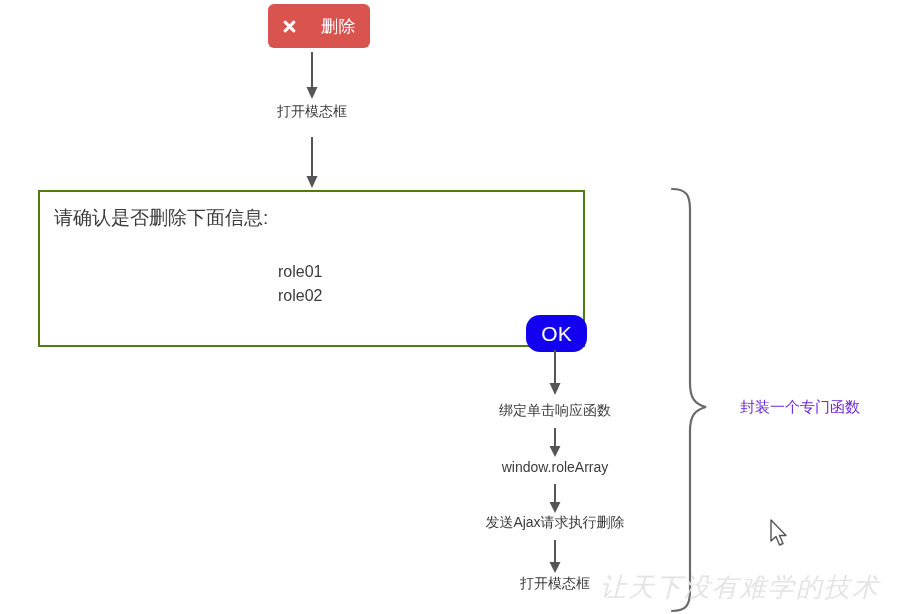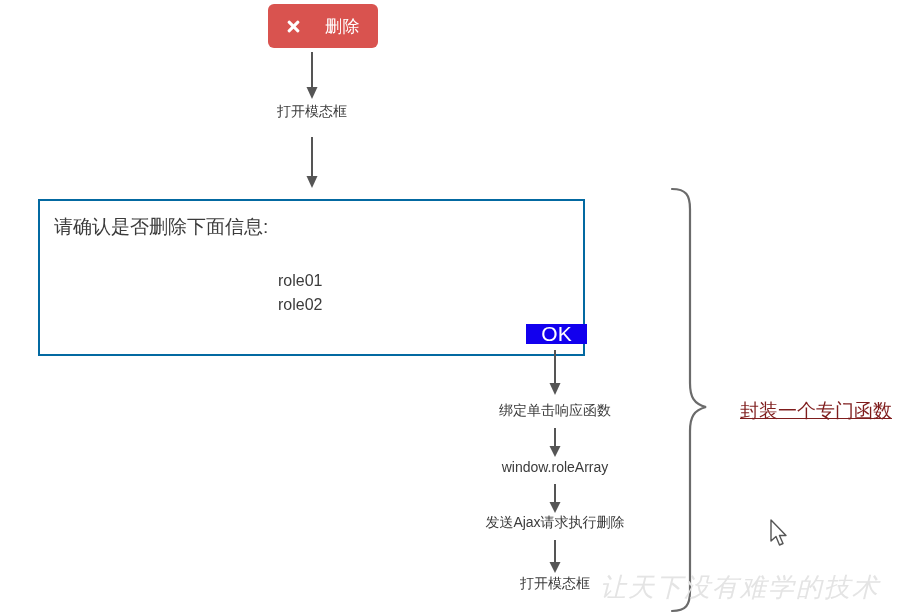--- a/index.html
+++ b/index.html
@@ -16,21 +16,21 @@
     height: 614px;
     background: #ffffff;
     overflow: hidden;
   }
 
   
   .delete-btn {
     position: absolute;
     left: 268px;
     top: 4px;
-    width: 110px;
+    width: 102px;
     height: 44px;
     background: #d9534f;
     border-radius: 6px;
     display: flex;
     align-items: center;
     justify-content: center;
     gap: 24px;
     color: #ffffff;
     box-sizing: border-box;
   }
@@ -76,24 +76,23 @@
     overflow: visible;
   }
 
   
   .dialog {
     position: absolute;
     left: 38px;
     top: 190px;
     width: 547px;
     height: 157px;
-    border: 2px solid #0369a1;
+    border: 2px solid #4d7c0f;
     background: #ffffff;
     box-sizing: border-box;
-    margin-top: 9px;
   }
   .dialog-title {
     position: absolute;
     left: 14px;
     top: 13px;
     font-size: 19px;
     color: #3b3b3b;
     white-space: nowrap;
   }
   .dialog-roles {
@@ -102,46 +101,46 @@
     top: 68px;
     font-size: 16px;
     color: #3b3b3b;
     line-height: 24px;
   }
   .ok-btn {
     position: absolute;
     left: 486px;
     top: 123px;
     width: 61px;
-    height: 20px;
+    height: 37px;
     background: #1200ee;
     color: #ffffff;
     display: flex;
     align-items: center;
     justify-content: center;
     font-size: 21px;
     box-sizing: border-box;
+    border-radius: 14px;
   }
 
   
   .brace-wrap {
     position: absolute;
     left: 660px;
     top: 185px;
     width: 60px;
     height: 430px;
   }
   .brace-label {
     position: absolute;
     left: 740px;
     top: 398px;
-    font-size: 19px;
-    color: #7f1d1d;
-    white-space: nowrap;
-    text-decoration: underline;
+    font-size: 15px;
+    color: #6d28d9;
+    white-space: nowrap;
   }
 
   
   .watermark {
     position: absolute;
     left: 600px;
     top: 570px;
     font-family: "Liberation Serif", "DejaVu Serif", serif;
     font-size: 26px;
     font-style: italic;

